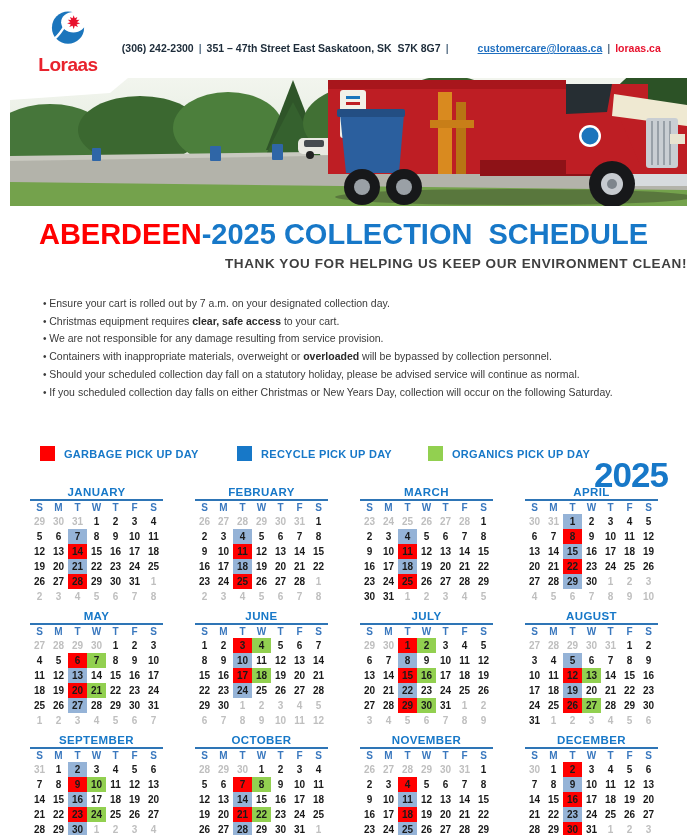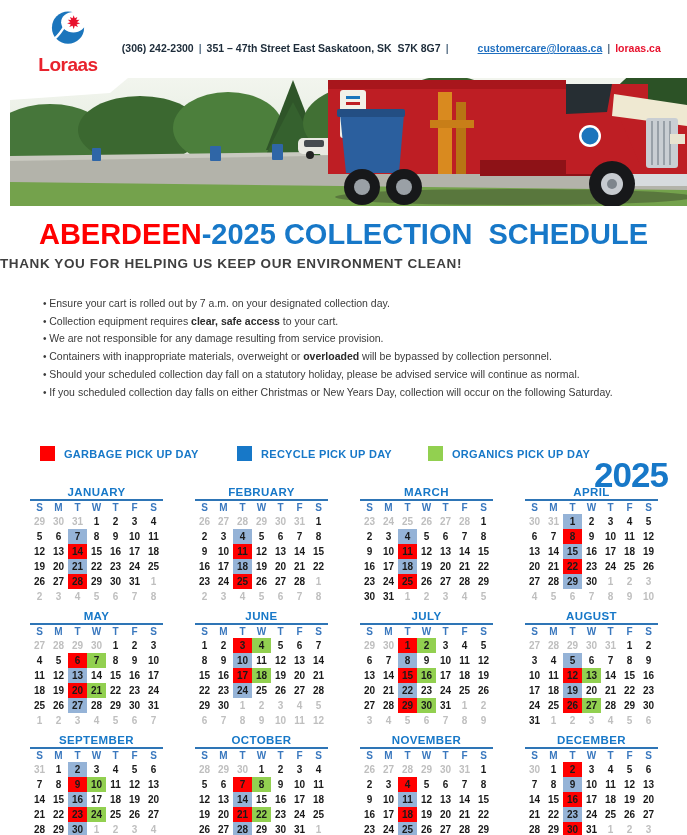--- a/index.html
+++ b/index.html
@@ -17,21 +17,21 @@
   .contact{position:absolute;left:116px;top:30px;font-size:10.5px;font-weight:bold;color:#1C2B39;white-space:pre;}
   .contact .sep{color:#5B7288;padding:0 5px;}
   .contact .email{color:#1F6FC0;text-decoration:underline;cursor:pointer;padding-left:24px;}
   .contact .site{color:#E8112D;cursor:pointer;}
   
   .photo{position:absolute;left:10px;top:78px;width:677px;height:128px;}
   
   .main-title{position:absolute;top:219px;left:0;width:687px;text-align:center;font-size:29px;font-weight:bold;white-space:pre;line-height:30px;}
   .main-title .community{color:#FF0000;}
   .main-title .rest{color:var(--accent);margin-top:39px;}
-  .subtitle{position:absolute;top:256px;left:0;width:687px;text-align:left;font-size:13.5px;font-weight:bold;color:#3F3F3F;letter-spacing:0.6px;}
+  .subtitle{position:absolute;top:256px;left:0;width:687px;text-align:right;font-size:13.5px;font-weight:bold;color:#3F3F3F;letter-spacing:0.6px;}
   
   .notes{position:absolute;top:288px;left:36px;width:620px;list-style:none;margin:7px;padding:0;font-size:10.5px;color:#3A3A3A;}
   .notes li{line-height:17.7px;}
   .notes li::before{content:"• ";font-size:10px;}
   .notes b{color:#2B2B2B;}
   
   .legend-item{position:absolute;display:flex;gap:9px;align-items:center;font-size:11px;font-weight:bold;color:var(--accent);letter-spacing:0.3px;}
   .swatch{width:15px;height:15px;flex:0 0 15px;}
   .year{position:absolute;left:594px;top:431px;font-size:35px;font-weight:bold;color:var(--accent);letter-spacing:-1px;margin-top:24px;}
   
@@ -128,21 +128,21 @@
       <circle cx="394" cy="109" r="8" fill="#9AA0A6"></circle>
   </g>
   <path d="M0 0 L118 0 L100 15 L0 22 Z" fill="#FFFFFF"></path>
 </svg>
 
 <div class="main-title"><span class="community">ABERDEEN</span><span class="rest">-2025 COLLECTION  SCHEDULE</span></div>
 <div class="subtitle">THANK YOU FOR HELPING US KEEP OUR ENVIRONMENT CLEAN!</div>
 
 <ul class="notes" id="notesList">
     <li><span>Ensure your cart is rolled out by 7 a.m. on your designated collection day.</span></li>
-    <li><span>Collection equipment requires </span><b>clear, safe access</b><span> to your cart.</span></li>
+    <li><span>Christmas equipment requires </span><b>clear, safe access</b><span> to your cart.</span></li>
     <li><span>We are not responsible for any damage resulting from service provision.</span></li>
     <li><span>Containers with inappropriate materials, overweight or </span><b>overloaded</b><span> will be bypassed by collection personnel.</span></li>
     <li><span>Should your scheduled collection day fall on a statutory holiday, please be advised service will continue as normal.</span></li>
     <li><span>If you scheduled collection day falls on either Christmas or New Years Day, collection will occur on the following Saturday.</span></li>
   </ul>
 
 <div id="legendWrap">
     <div class="legend-item" style="left: 40px; top: 446px;">
       <span class="swatch" style="background: rgb(255, 0, 0);"></span>
       <span>GARBAGE PICK UP DAY</span>

